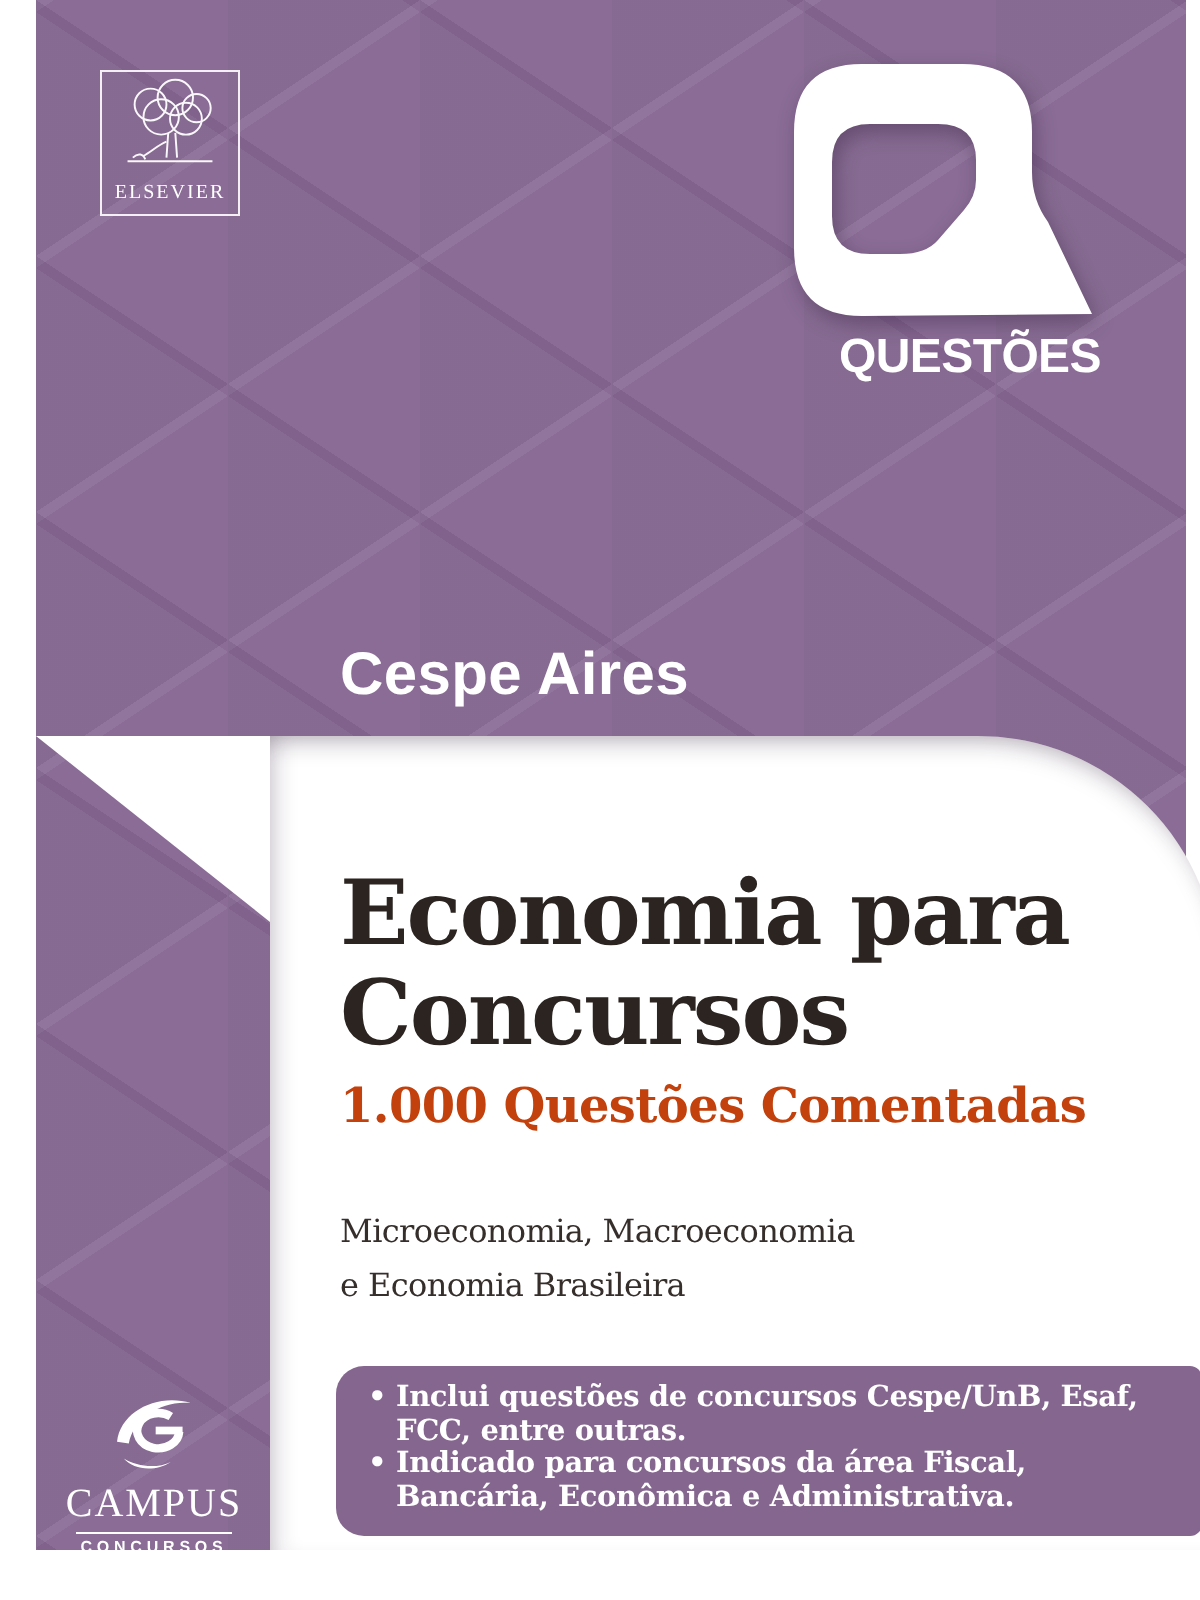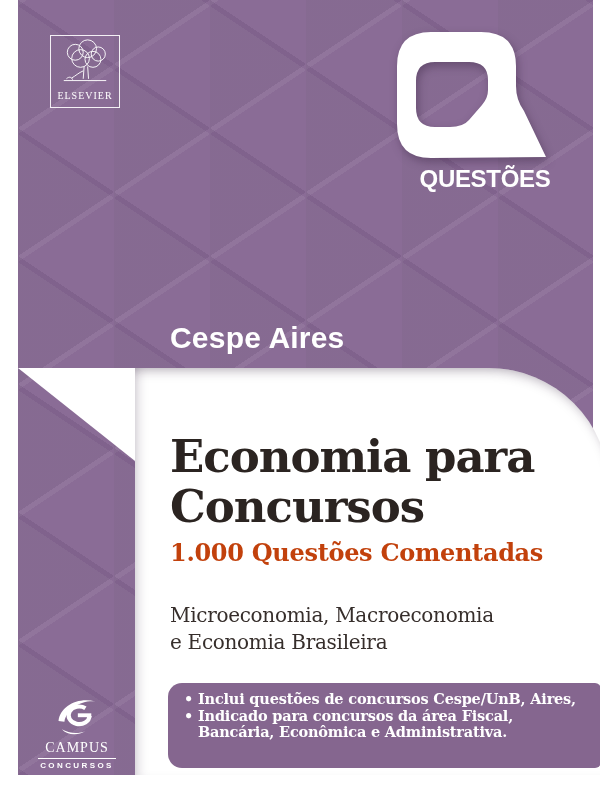--- a/index.html
+++ b/index.html
@@ -62,38 +62,38 @@
     font-size:45px;line-height:50px;letter-spacing:-1px;color:#2b2421;
   }
   .book-subtitle{
     position:absolute;left:35px;top:170px;
     font-family:"DejaVu Serif",serif;font-weight:700;
     font-size:24px;letter-spacing:-0.3px;color:#c2410c;
   }
   .book-topics{
     position:absolute;left:35px;top:234px;
     font-family:"DejaVu Serif",serif;font-weight:400;
-    font-size:20px;line-height:27px;letter-spacing:-0.3px;color:#362e2b;
+    font-size:16px;line-height:27px;letter-spacing:-0.3px;color:#362e2b;
   }
   
   .bullet-box{
     position:absolute;left:33px;top:315px;width:433px;height:85px;box-sizing:border-box;
     background:#85668f;border-radius:14px 6px 6px 14px;
     padding:8px 10px 8px 16px;
   }
   .b-row{display:flex;color:#fff;
     font-family:"DejaVu Serif",serif;font-weight:700;
     font-size:14.5px;line-height:16.5px;letter-spacing:-0.2px;}
   .b-dot{width:14px;flex:none;}
   
   .campus{
     position:absolute;left:4px;top:694px;width:110px;text-align:center;color:#fff;
   }
   .campus-name{
-    font-family:"Liberation Serif",serif;font-size:14px;letter-spacing:1px;
+    font-family:"Liberation Serif",serif;font-size:20px;letter-spacing:1px;
     margin-top:0px;
   }
   .campus-rule{width:78px;border:0;border-top:1px solid #fff;margin:2px auto 2px auto;}
   .campus-sub{font-size:8px;letter-spacing:2.4px;font-weight:700;}
 </style>
 </head>
 <body>
 
 <div id="page">
   <div class="cover">
@@ -141,24 +141,25 @@
       <div class="book-subtitle">1.000 Questões Comentadas</div>
 
       <div class="book-topics">
         <div>Microeconomia, Macroeconomia</div>
         <div>e Economia Brasileira</div>
       </div>
 
       <div class="bullet-box">
         <div class="b-row">
           <span class="b-dot">•</span>
-          <span>Inclui questões de concursos Cespe/UnB, Aires,</span>
+          <span>Inclui questões de concursos Cespe/UnB, Esaf,</span>
         </div>
         <div class="b-row">
           <span class="b-dot"></span>
+          <span>FCC, entre outras.</span>
         </div>
         <div class="b-row">
           <span class="b-dot">•</span>
           <span>Indicado para concursos da área Fiscal,</span>
         </div>
         <div class="b-row">
           <span class="b-dot"></span>
           <span>Bancária, Econômica e Administrativa.</span>
         </div>
       </div>

